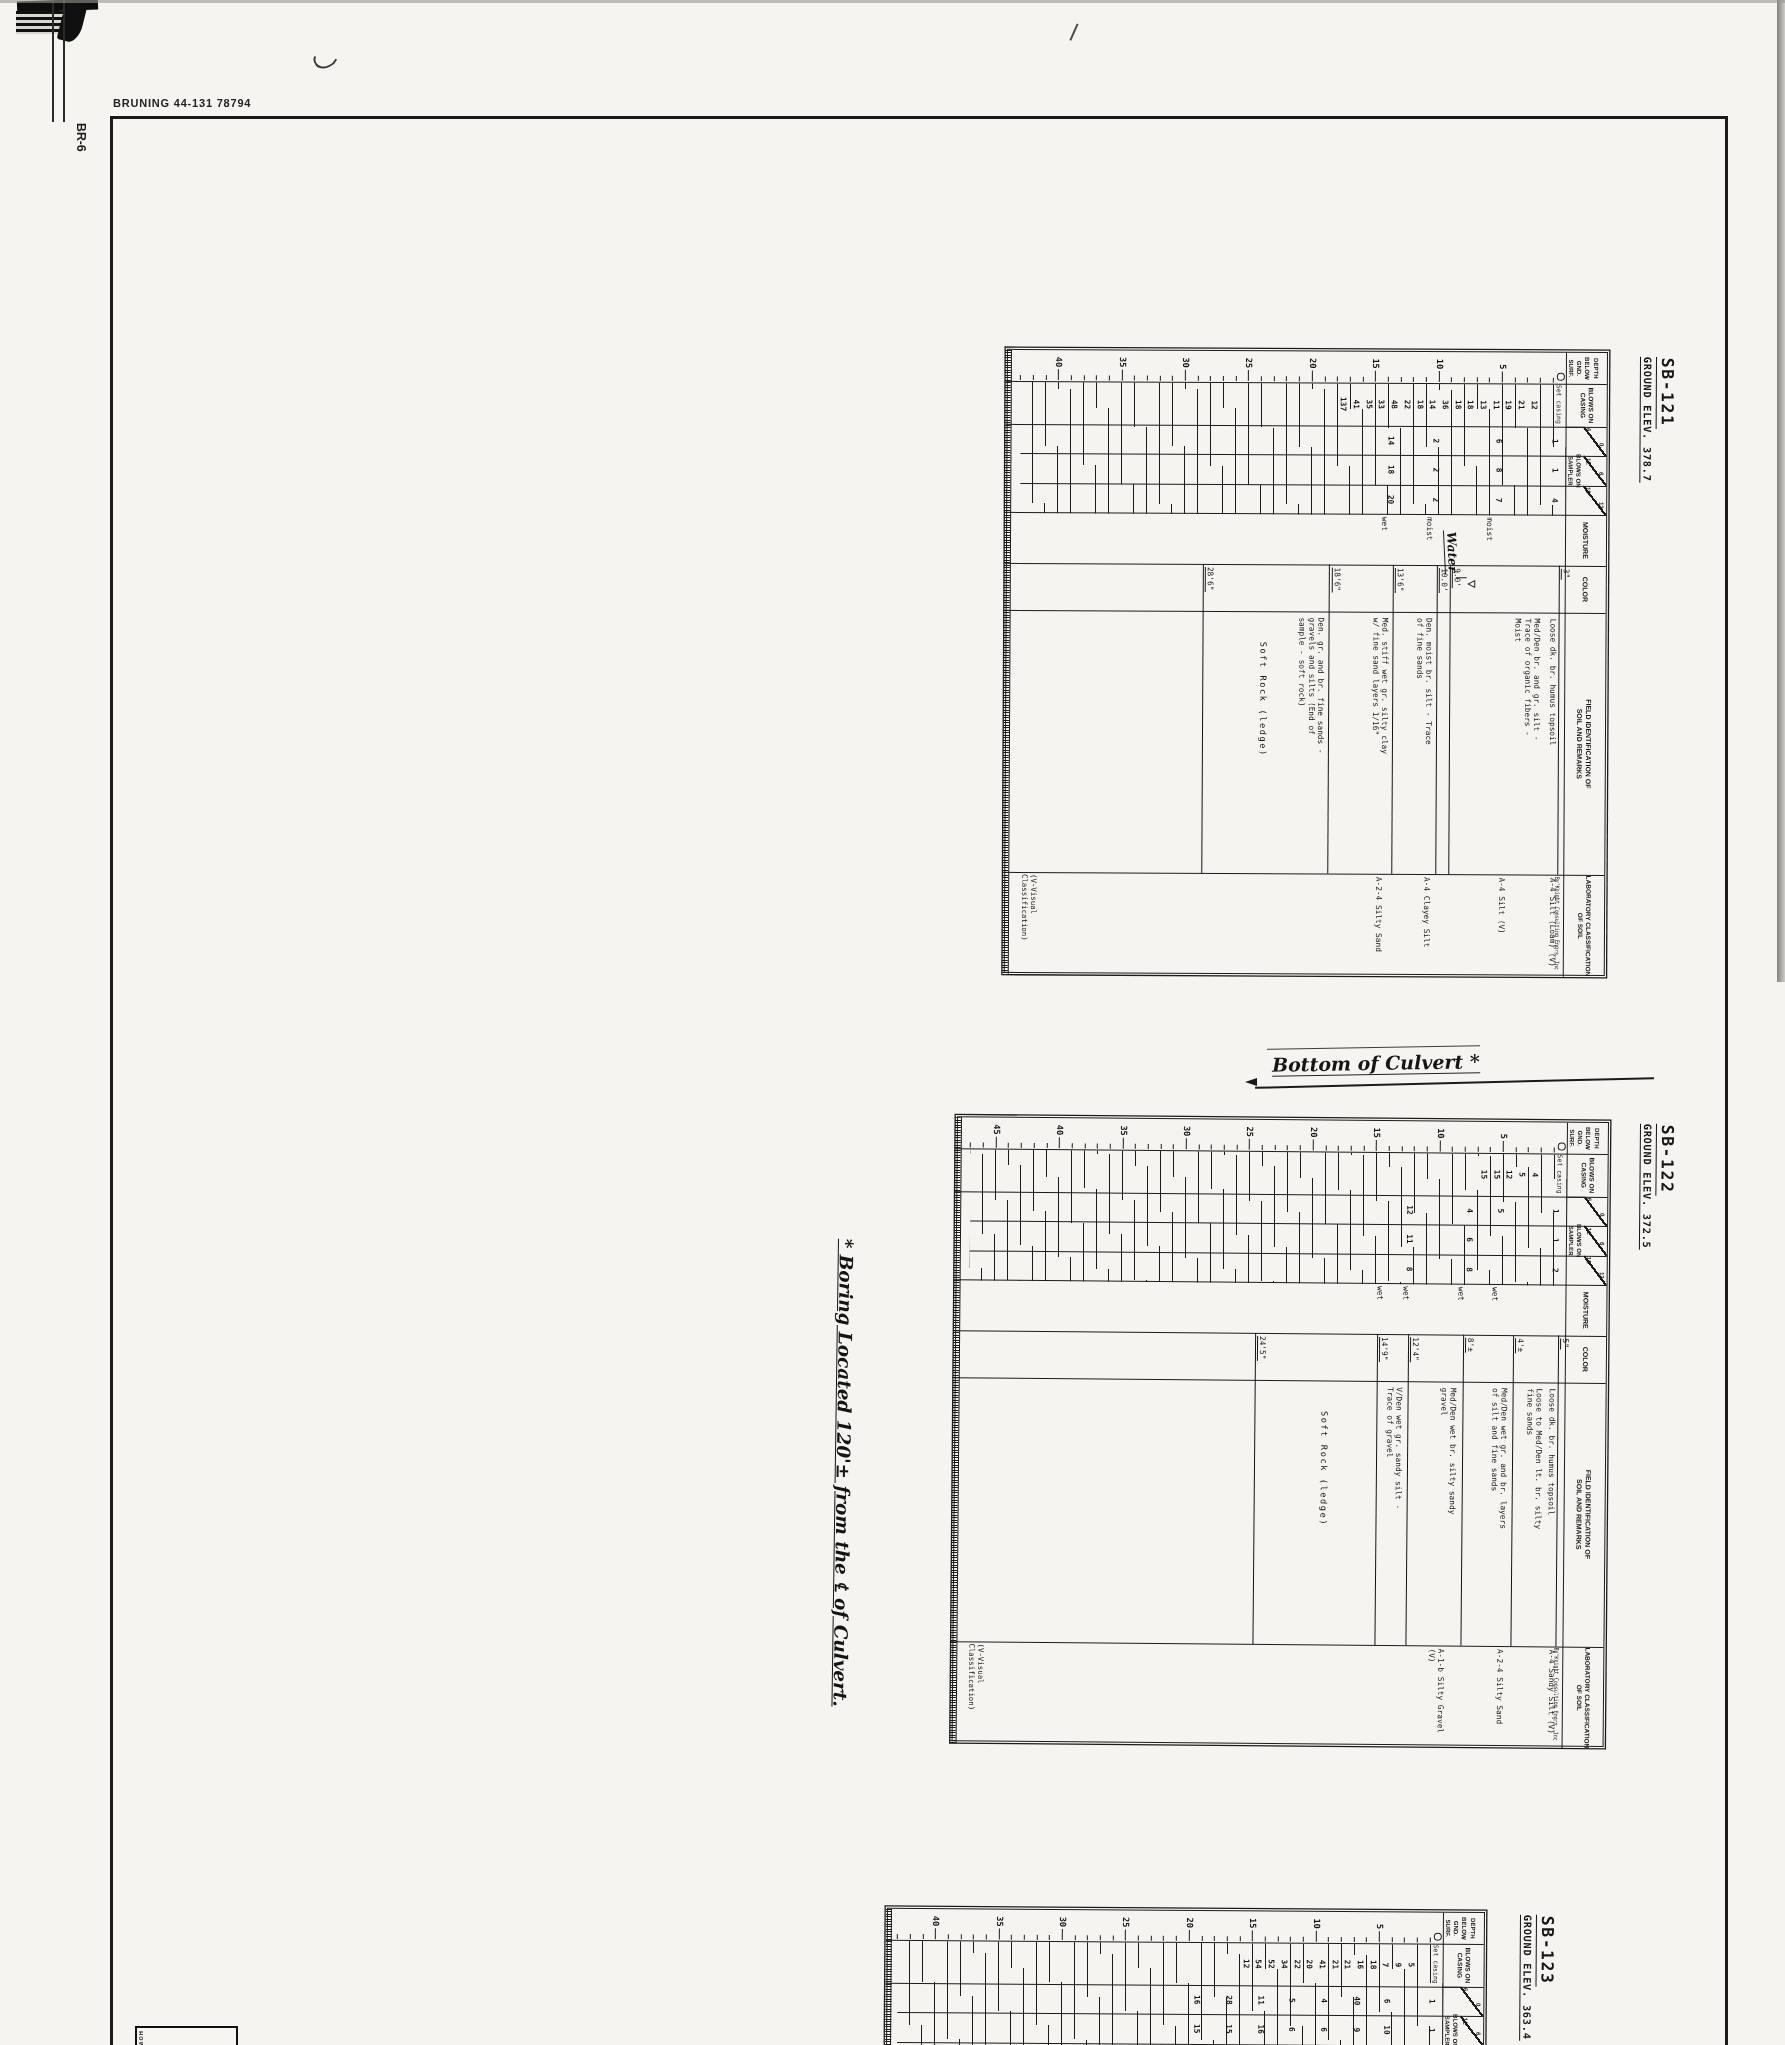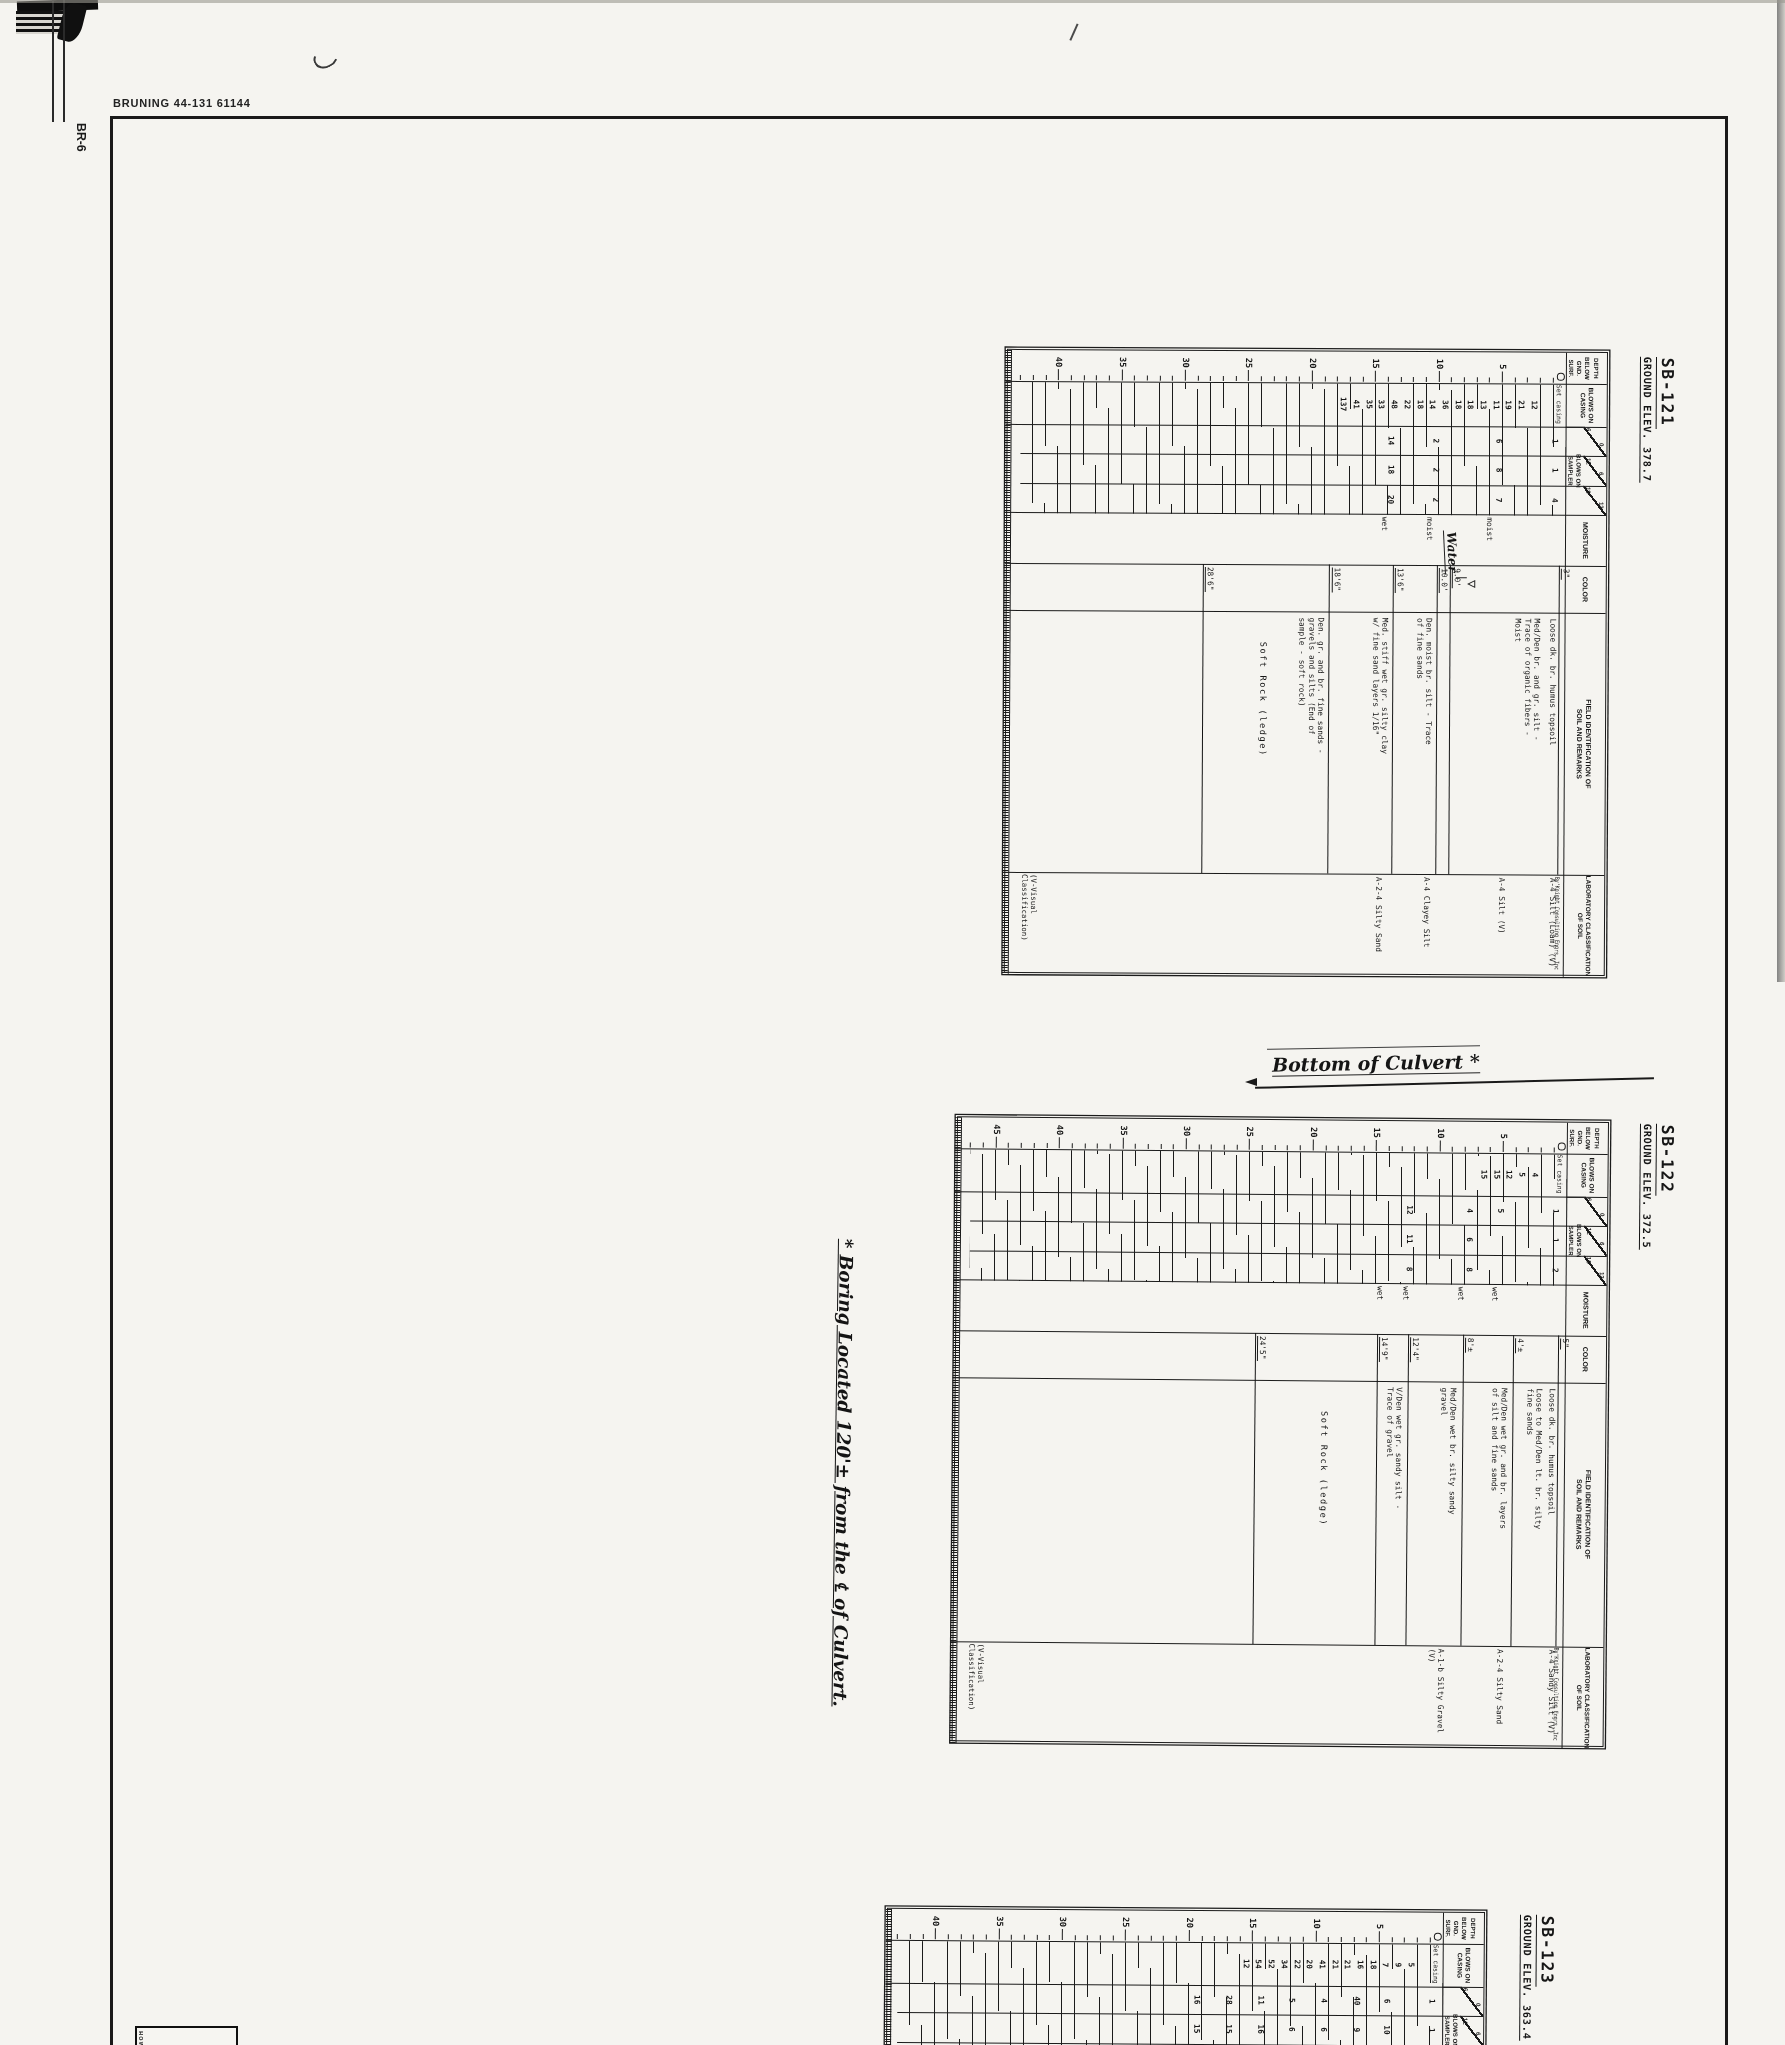--- a/index.html
+++ b/index.html
@@ -54,21 +54,21 @@
 <div class="abs" id="tl-blob2"></div>
 <div class="abs" id="tl-blob3"></div>
 <div class="abs" id="tl-line1"></div>
 <div class="abs" id="tl-line2"></div>
 <div class="abs" id="squig"></div>
 <div class="abs" id="slash1"></div>
 <div class="abs" id="redge"></div>
 <div class="abs" id="tedge"></div>
 
 <div class="abs" id="borderRect"></div>
-<div class="abs" id="stamp">BRUNING 44-131 61144</div>
+<div class="abs" id="stamp">BRUNING 44-131 78794</div>
 <div class="abs" id="br6">BR-6</div>
 
 <div class="rot blog" id="b121">
     <div style="position: absolute; left: 31px; top: 0px; width: 0.8px; height: 601px; background: rgb(27, 27, 27);"></div>
     <div style="position: absolute; left: 74px; top: 0px; width: 0.8px; height: 601px; background: rgb(27, 27, 27);"></div>
     <div style="position: absolute; left: 162px; top: 0px; width: 0.8px; height: 601px; background: rgb(27, 27, 27);"></div>
     <div style="position: absolute; left: 213px; top: 0px; width: 0.8px; height: 601px; background: rgb(27, 27, 27);"></div>
     <div style="position: absolute; left: 260px; top: 0px; width: 0.8px; height: 601px; background: rgb(27, 27, 27);"></div>
     <div style="position: absolute; left: 522px; top: 0px; width: 0.8px; height: 601px; background: rgb(27, 27, 27);"></div>
     <div style="position: absolute; left: 0px; top: 40px; width: 624px; height: 0.8px; background: rgb(27, 27, 27);"></div>

